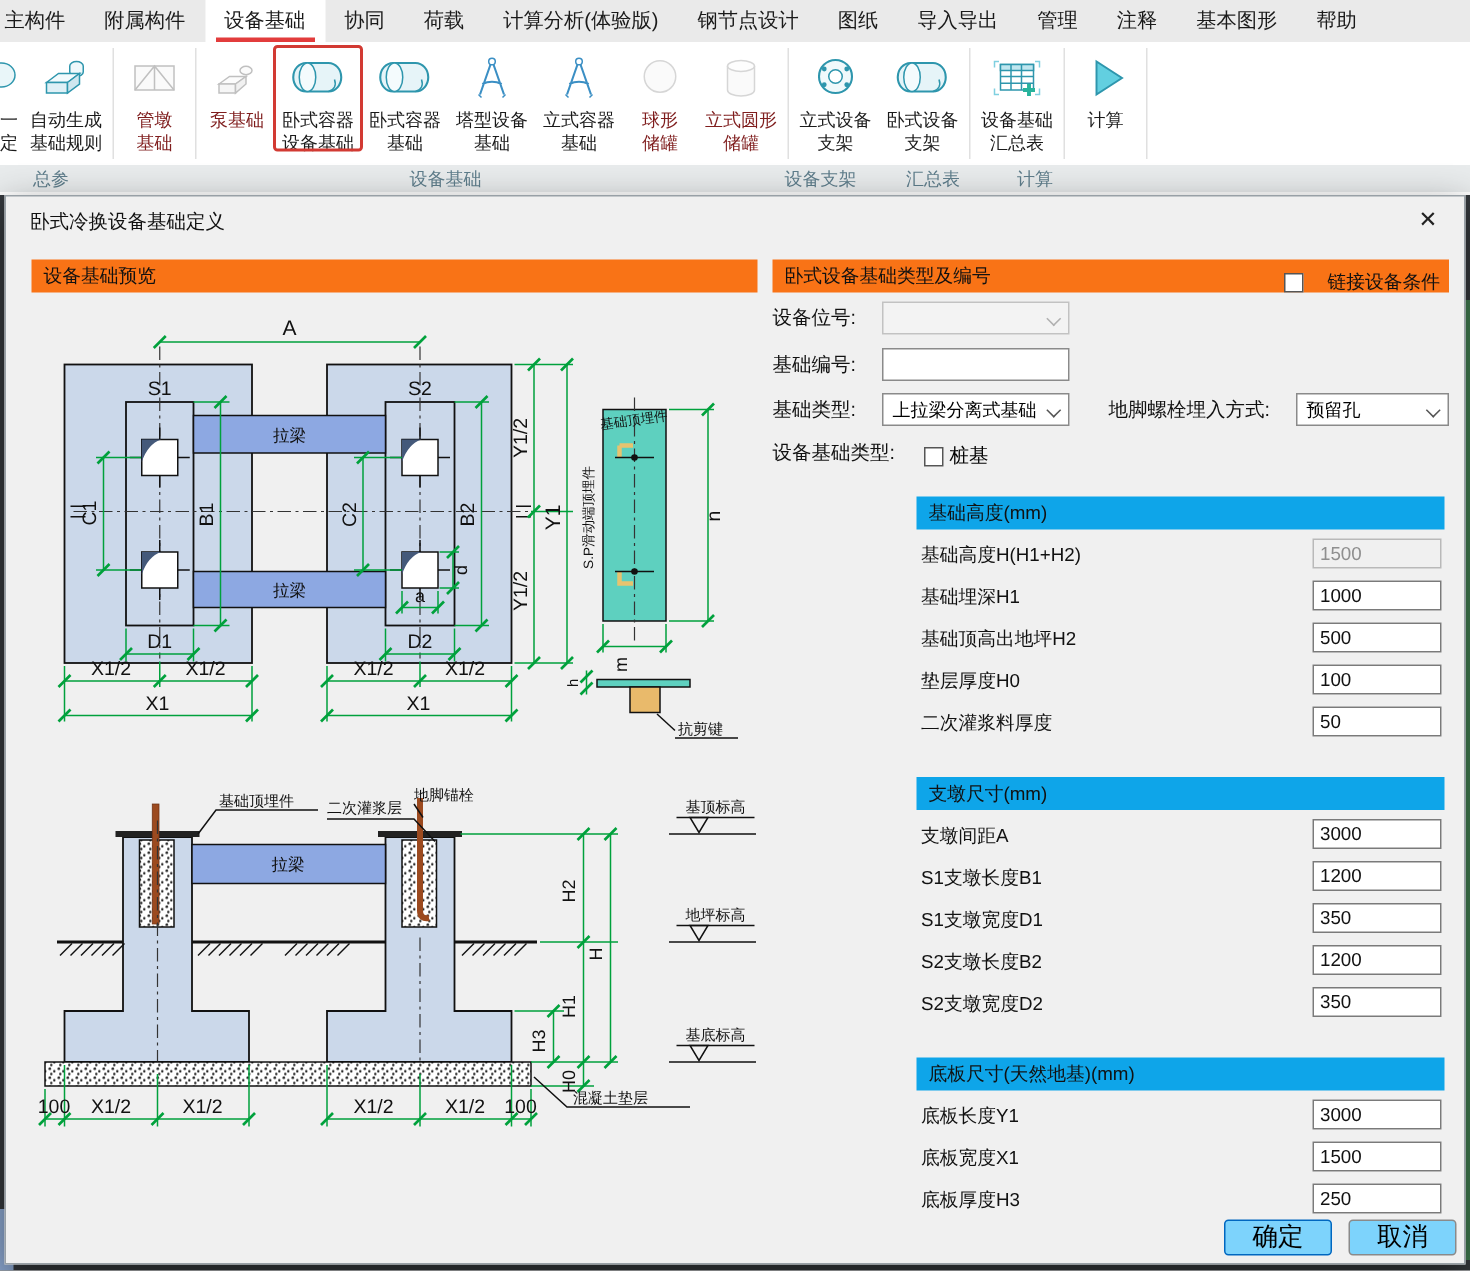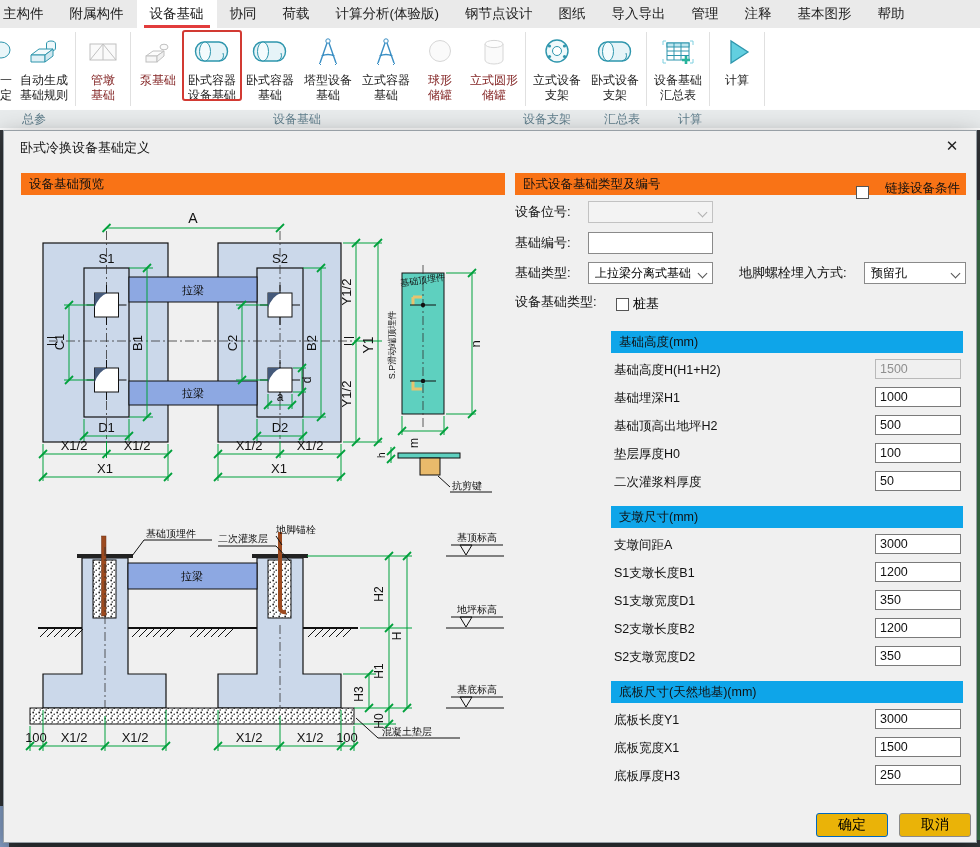--- a/index.html
+++ b/index.html
@@ -27,43 +27,43 @@
   
   .bg-blue{position:absolute;left:0;top:806px;width:9px;height:41px;background:#8ba6cf}
   .bg-green{position:absolute;left:977px;top:200px;width:3px;height:640px;background:#3f7b4f}
   
   .dialog{position:absolute;left:3px;top:130px;width:974px;height:713px;background:#f0f0f0;
           border:1px solid #98a0a6;box-sizing:border-box;box-shadow:0 8px 24px rgba(0,0,0,.45);z-index:5}
   .dtitle{position:absolute;left:16px;top:8px;font-size:13px;color:#111}
   .dclose{position:absolute;right:14px;top:6px;font-size:15px;color:#222;width:20px;text-align:center;cursor:default}
   .shead{position:absolute;height:22px;background:#f97316;font-size:12.5px;line-height:22px;padding-left:8px;box-sizing:border-box;color:#111}
   .cb{width:13px;height:13px;border:1px solid #555;background:#fff;display:inline-block;box-sizing:border-box;flex:none}
-  .linkbox{position:absolute;right:6px;top:4px;display:flex;align-items:flex-end;gap:16px;font-size:12.5px}
+  .linkbox{position:absolute;right:6px;top:4px;display:flex;align-items:center;gap:16px;font-size:12.5px}
   .flabel{position:absolute;font-size:13px;line-height:22px;color:#111;white-space:nowrap}
   .combo{position:absolute;height:22px;background:#fff;border:1px solid #8a8a8a;font-size:12px;line-height:20px;
          padding:0 18px 0 6px;box-sizing:border-box;white-space:nowrap}
   .combo .chev{position:absolute;right:6px;top:7px;width:6px;height:6px;border-left:1.5px solid #555;border-bottom:1.5px solid #555;transform:rotate(-45deg)}
   .combo.dis{background:#f3f3f3;border-color:#c2c2c2}
   .combo.dis .chev{border-color:#b0b0b0}
   .tinput{position:absolute;height:22px;background:#fff;border:1px solid #8a8a8a;box-sizing:border-box;font:12.5px "Liberation Sans",sans-serif;padding:0 4px}
   .pilebox{position:absolute;display:flex;align-items:center;gap:4px;font-size:13px}
   .listbox{position:absolute;left:505px;top:191px;width:89px;height:461px;background:#fff;border:1px solid #7a7a7a;box-sizing:border-box;padding:1px;overflow:hidden}
   .li{font-size:12.5px;line-height:17px;padding:0 3px;white-space:nowrap;cursor:default}
   .li.sel{background:#0078d7;color:#fff;width:fit-content;padding-right:7px}
   .ppanel{position:absolute;left:607px;top:200px;width:352px}
   .pghead{height:22px;line-height:22px;background:#0ea5e9;padding-left:8px;font-size:12.5px;color:#111;margin-bottom:3px}
   .pghead + .prow{margin-top:2px}
   .prow{height:28px;position:relative}
-  .prow + .pghead{margin-top:10px}
+  .prow + .pghead{margin-top:22px}
   .plab{position:absolute;left:3px;top:0;line-height:28px;font-size:12.5px;color:#111;white-space:nowrap}
   .pin{position:absolute;right:2px;top:3px;width:86px;height:20px;border:1px solid #7a7a7a;box-sizing:border-box;
        font:12.5px "Liberation Sans",sans-serif;padding:0 4px;background:#fff;color:#111}
   .pin.pdis{background:#f0f0f0;color:#8f8f8f;border-color:#b9b9b9}
-  .btn{position:absolute;top:682px;width:72px;height:24px;background:#eab308;border:1px solid #8a8a8a;border-radius:3px;
-       font-size:14px;text-align:center;line-height:21px;box-sizing:border-box;cursor:default}
+  .btn{position:absolute;top:682px;width:72px;height:24px;background:#7dd3fc;border:1px solid #8a8a8a;border-radius:3px;
+       font-size:17px;text-align:center;line-height:21px;box-sizing:border-box;cursor:default}
   .btn.ok{left:812px;border:1.5px solid #0067c0}
   .btn.cancel{left:895px}
   
   .preview{position:absolute;left:10px;top:64px;width:490px;height:640px}
   .preview svg{display:block}
   .dln{stroke:#111;stroke-width:1;fill:none}
   .dln2{stroke:#111;stroke-width:2;fill:none}
   .grn{stroke:#00a13c;stroke-width:1;fill:none}
   .cl{stroke:#333;stroke-width:.8;fill:none;stroke-dasharray:9 3 2 3}
   .ft{fill:#cbd8ea;stroke:#111;stroke-width:1.2}

